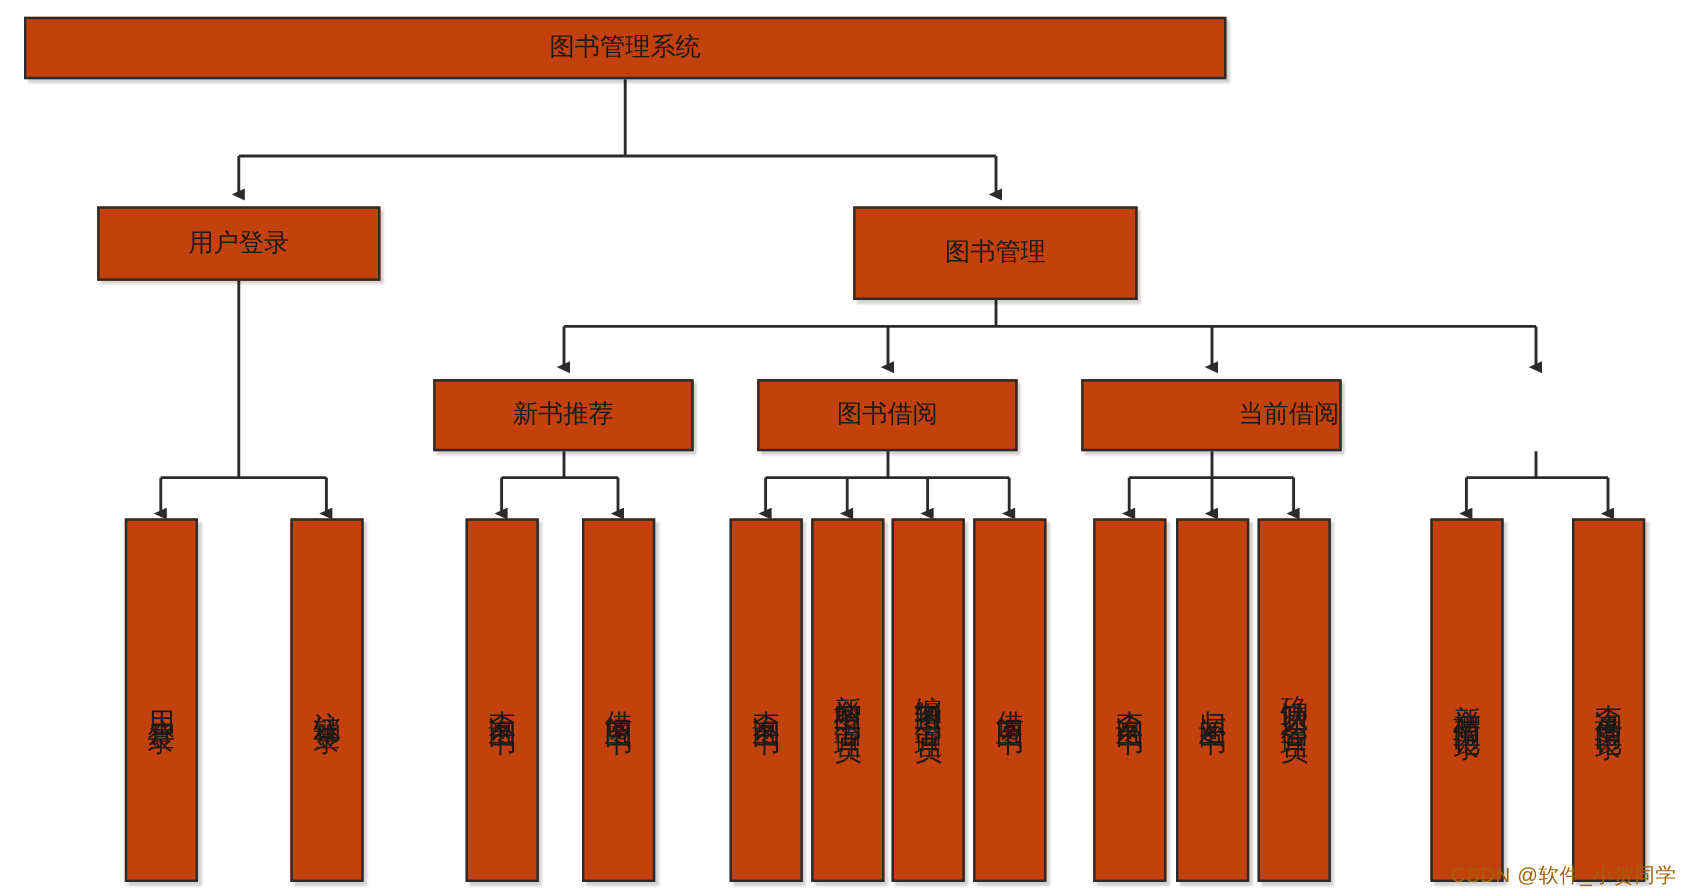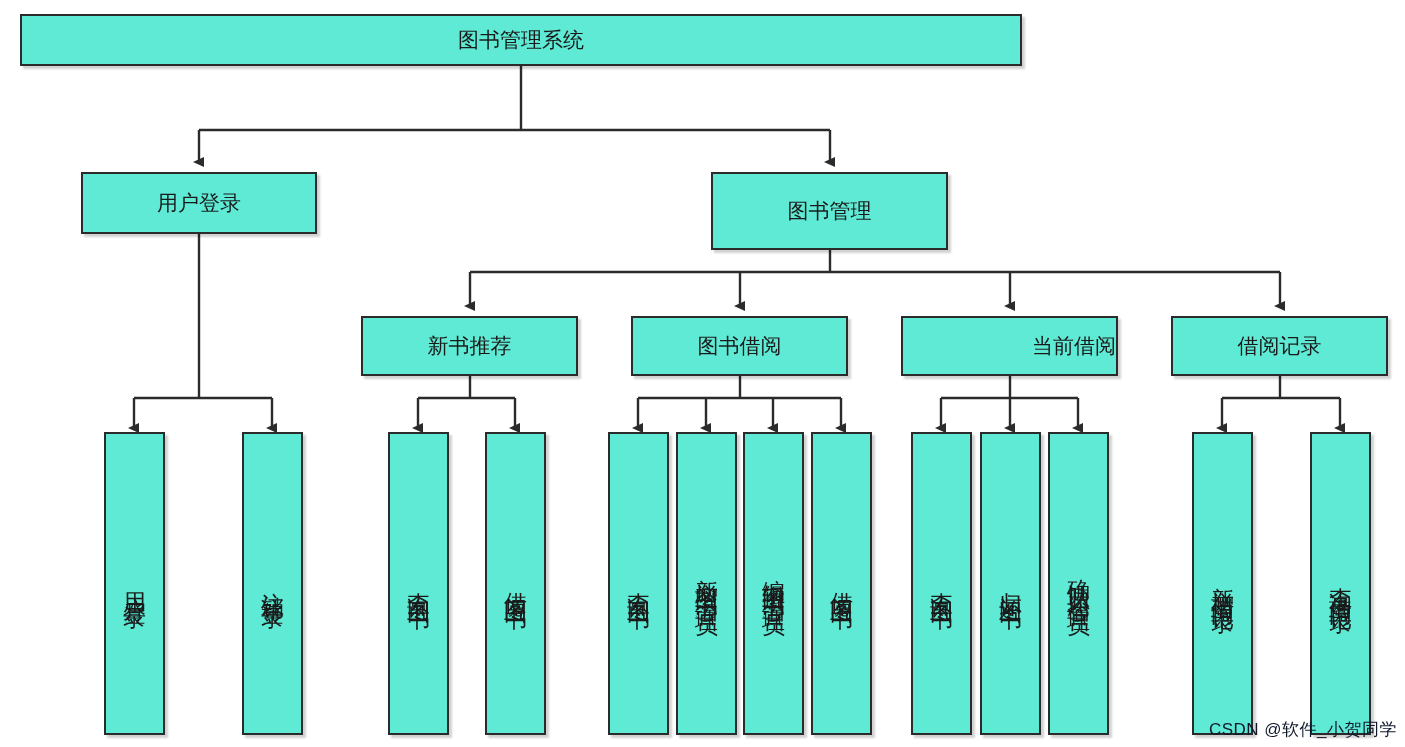--- a/index.html
+++ b/index.html
@@ -22,21 +22,21 @@
   svg#edges {
     position: absolute;
     left: 0;
     top: 0;
     width: 1405px;
     height: 747px;
   }
   .node {
     position: absolute;
     box-sizing: border-box;
-    background: #5eead4;
+    background: #c2410c;
     border: 2px solid #2b2b2b;
     box-shadow: 3px 3px 2px rgba(0,0,0,0.18);
     display: flex;
     align-items: center;
     justify-content: center;
     color: #1a1a1a;
     z-index: 2;
   }
   .node .label {
     display: block;
@@ -56,21 +56,21 @@
     text-orientation: upright;
     font-size: 23px;
     letter-spacing: 5px;
     line-height: 1;
   }
   .watermark {
     position: absolute;
     right: 8px;
     bottom: 6px;
     font-size: 17px;
-    color: #0f172a;
+    color: #a16207;
     z-index: 3;
     white-space: nowrap;
     letter-spacing: 0.5px;
   }
 </style>
 </head>
 <body>
 
 <div id="diagram-root">
 
@@ -137,23 +137,20 @@
 
   <div class="node horiz" style="left:631px; top:316px; width:217px; height:60px;">
     <span class="label">图书借阅</span>
   </div>
   <div class="node horiz" style="left:361px; top:316px; width:217px; height:60px;">
     <span class="label">新书推荐</span>
   </div>
   <div class="node horiz" style="left:901px; top:316px; width:217px; height:60px;justify-content:flex-end;">
     <span class="label">当前借阅</span>
   </div>
-  <div class="node horiz" style="left:1171px; top:316px; width:217px; height:60px;">
-    <span class="label">借阅记录</span>
-  </div>
 
   <div class="node vert" style="left:104px; top:432px; width:61px; height:303px;">
     <span class="label">用户登录</span>
   </div>
   <div class="node vert" style="left:242px; top:432px; width:61px; height:303px;">
     <span class="label">注销登录</span>
   </div>
 
   <div class="node vert" style="left:388px; top:432px; width:61px; height:303px;">
     <span class="label">查询图书</span>

